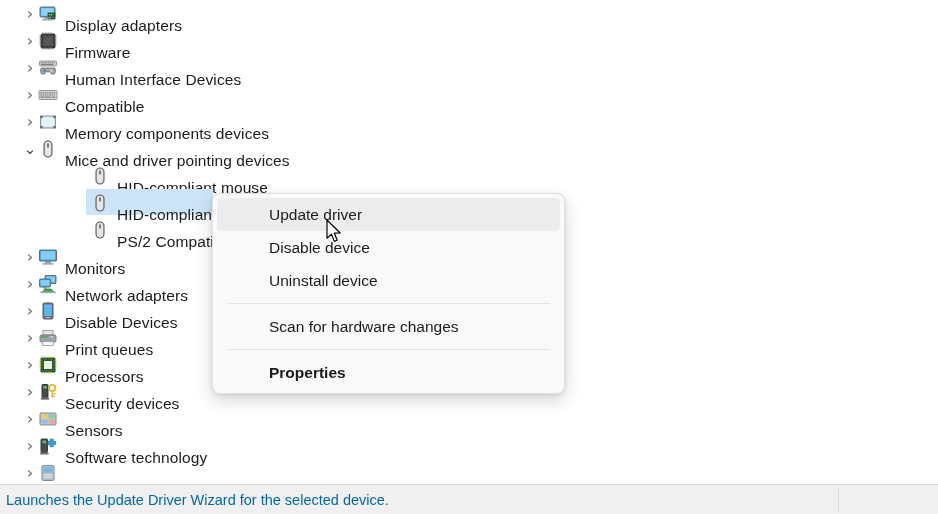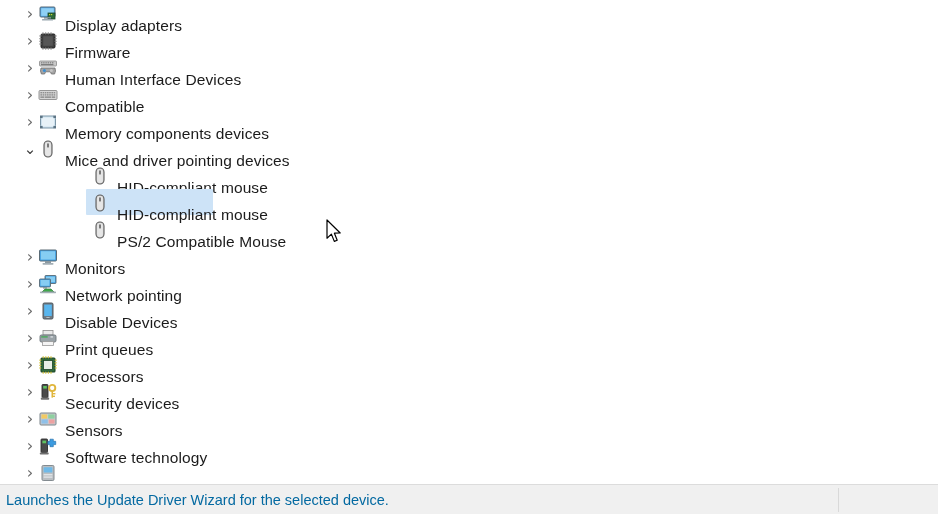--- a/index.html
+++ b/index.html
@@ -303,21 +303,21 @@
           <svg width="20" height="20" viewBox="0 0 20 20">
             <rect x="7" y="1.5" width="11" height="8" rx="0.8" fill="#3b9be0" stroke="#5a6b75" stroke-width="0.9"></rect>
             <rect x="8" y="2.5" width="9" height="5.8" fill="#86cdf3"></rect>
             <rect x="1.5" y="5" width="11" height="8" rx="0.8" fill="#3b9be0" stroke="#5a6b75" stroke-width="0.9"></rect>
             <rect x="2.5" y="6" width="9" height="5.8" fill="#86cdf3"></rect>
             <rect x="5" y="13" width="4" height="1.6" fill="#8b989f"></rect>
             <path d="M4 18 l3-3 h6 l3 3 z" fill="#3fa84b" stroke="#2b7a33" stroke-width="0.7"></path>
             <rect x="2" y="17.6" width="16" height="1.6" rx="0.6" fill="#a2aeb5"></rect>
           </svg>
         </span>
-        <span class="label">Network pointing</span>
+        <span class="label">Network adapters</span>
       </div>
       <div class="row" style="padding-left: 22px; top: 0px;">
         <span class="chev" style="font-size: 16px;">›</span>
         <span class="ico">
           <svg width="20" height="20" viewBox="0 0 20 20">
             <rect x="5" y="2" width="10" height="16" rx="1.3" fill="#6f7b85" stroke="#50595f" stroke-width="1"></rect>
             <rect x="6.2" y="3.6" width="7.6" height="11.4" fill="#59b6ee"></rect>
             <rect x="8.2" y="16" width="3.6" height="0.9" rx="0.45" fill="#b7c0c6"></rect>
           </svg>
         </span>
@@ -410,20 +410,39 @@
           <svg width="20" height="20" viewBox="0 0 20 20">
             <rect x="4" y="2.5" width="12" height="15" rx="1.2" fill="#b9bec2" stroke="#838b90" stroke-width="1"></rect>
             <rect x="5.6" y="4.2" width="8.8" height="5.4" rx="0.6" fill="#6fb9e8"></rect>
             <rect x="5.6" y="11" width="8.8" height="1.4" fill="#dfe3e6"></rect>
             <rect x="5.6" y="13.4" width="8.8" height="1.4" fill="#dfe3e6"></rect>
           </svg>
         </span>
       </div>
     </div>
 
+  <div id="ctxmenu">
+      <div class="mi hover">
+        <span>Update driver</span>
+      </div>
+      <div class="mi">
+        <span>Disable device</span>
+      </div>
+      <div class="mi">
+        <span>Uninstall device</span>
+      </div>
+      <div class="msep"></div>
+      <div class="mi">
+        <span>Scan for hardware changes</span>
+      </div>
+      <div class="msep"></div>
+      <div class="mi boldtxt">
+        <span>Properties</span>
+      </div>
+    </div>
 
   <div id="cursor">
     <svg width="17" height="25" viewBox="0 0 17 25">
       <path d="M1 1 L1 19.2 L5.4 15.1 L8.3 22.4 L11.2 21.2 L8.4 14.2 L14.2 14.0 Z" fill="#ffffff" stroke="#000000" stroke-width="1.2" stroke-linejoin="round"></path>
     </svg>
   </div>
 
   <div id="statusbar">
     <span id="statustext">Launches the Update Driver Wizard for the selected device.</span>
     <div id="statusdiv"></div>

